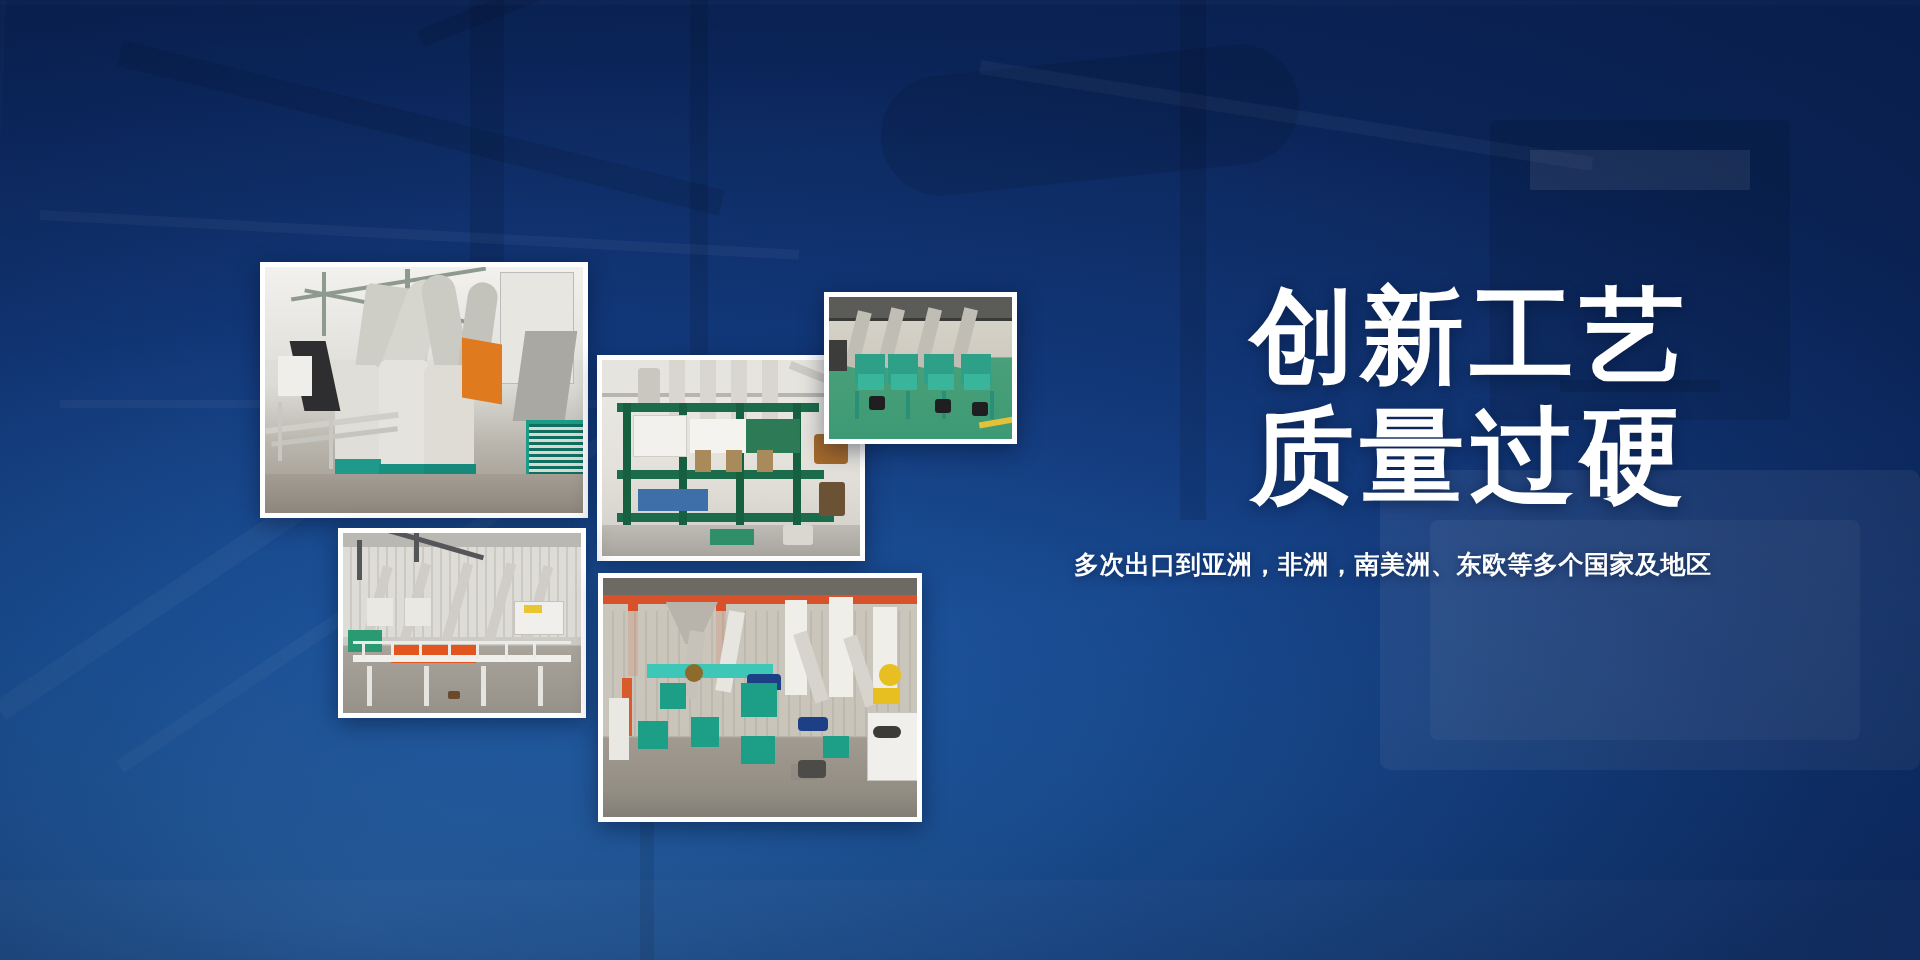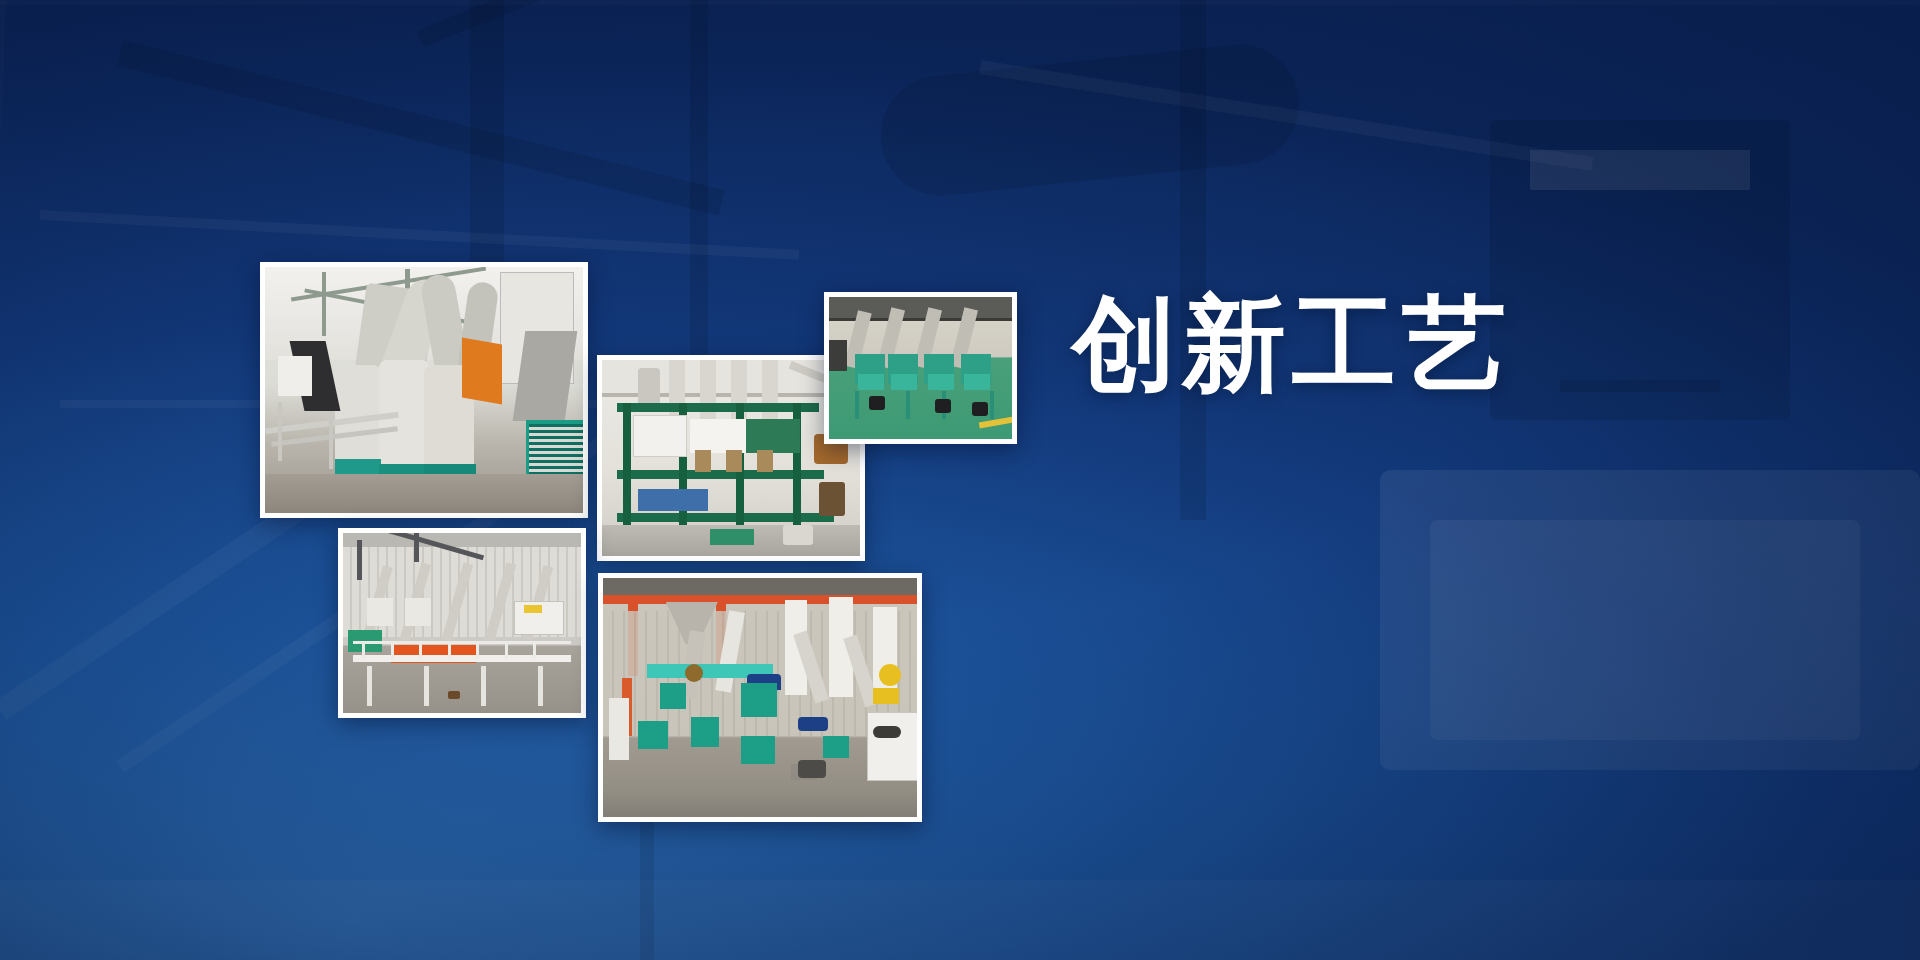--- a/index.html
+++ b/index.html
@@ -59,21 +59,21 @@
   
   #photo-2{left:597px;top:355px;width:268px;height:206px;}
   
   #photo-3{left:824px;top:292px;width:193px;height:152px;}
   
   #photo-4{left:338px;top:528px;width:248px;height:190px;}
   
   #photo-5{left:598px;top:573px;width:324px;height:249px;}
 
   
-  .copy{position:absolute;left:1050px;top:292px;width:640px;}
+  .copy{position:absolute;left:1050px;top:284px;width:640px;text-align:right;}
   .headline{
     color:#ffffff;font-weight:bold;letter-spacing:6px;
     text-shadow:0 3px 14px rgba(4,20,52,.55);
     line-height:1;white-space:nowrap;
   }
   .headline-1{font-size:104px;margin-left:22px;}
   .headline-2{font-size:104px;margin-left:134px;margin-top:16px;}
   .subtitle{
     margin-top:40px;margin-left:24px;
     color:#ffffff;font-size:25px;font-weight:bold;letter-spacing:.5px;
@@ -288,16 +288,18 @@
         <span style="left:60%;top:78%;width:26px;height:16px;background:#57545018;"></span>
         <span style="left:62%;top:76%;width:28px;height:18px;background:#4d4b47;border-radius:4px;"></span>
         <span style="left:0;top:88%;width:100%;height:12%;background:linear-gradient(180deg,#949086,#827e75);"></span>
       </div>
     </div>
 
   </div>
 
   <div class="copy">
     <div class="headline headline-1">创新工艺</div>
+    <div class="headline headline-2">质量过硬</div>
+    <div class="subtitle">多次出口到亚洲，非洲，南美洲、东欧等多个国家及地区</div>
 
   </div>
 
 </div>
 
 </body></html>

